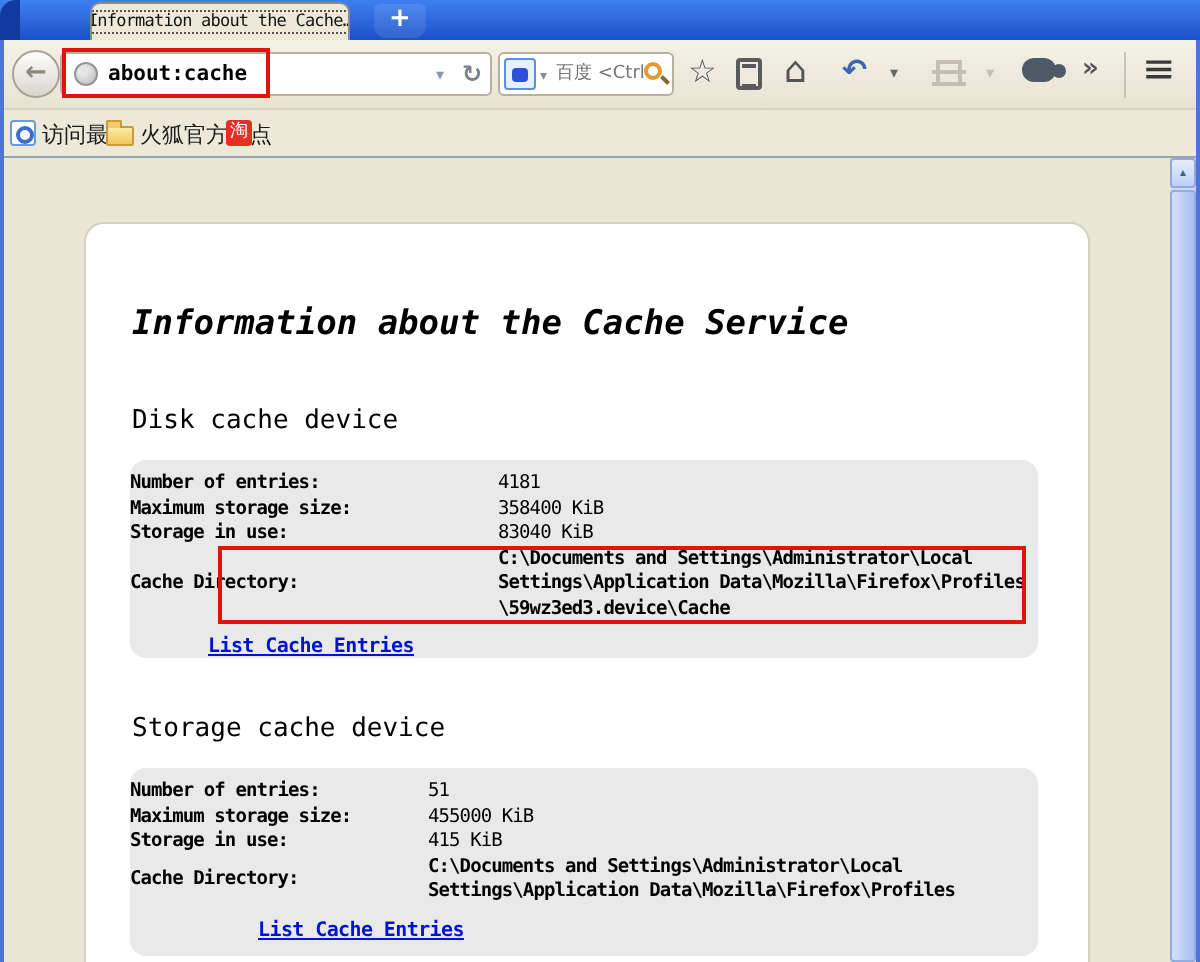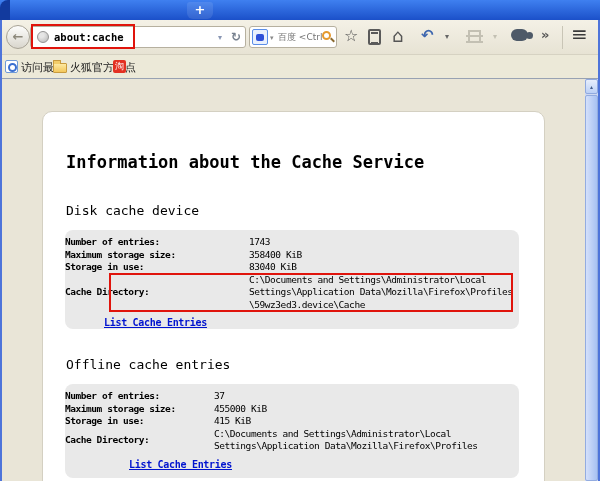--- a/index.html
+++ b/index.html
@@ -79,31 +79,31 @@
                          background:#f3cd6a; border:1px solid #c89b3f; border-bottom:none; border-radius:1px 1px 0 0; }
   .tb-icon-taobao { position:absolute; left:113px; top:5px; width:13px; height:13px; background:#e33022;
                     border-radius:2px; color:#fff; font-size:9px; line-height:13px; text-align:center;
                     font-family:"DejaVu Sans",sans-serif; }
 
   
   .content { position:absolute; left:0; top:78px; width:600px; height:403px;
              background:#e9e5d7; border-top:1px solid #98a2b2; }
   .card { position:absolute; left:42px; top:32px; width:503px; height:385px;
           background:#fff; border:1px solid #d4d0c2; border-radius:10px; }
-  .h1 { position:absolute; left:23px; top:40px; font-size:17px; font-weight:bold; white-space:nowrap; color:#000; }
+  .h1 { position:absolute; left:23px; top:40px; font-size:17px; font-weight:bold; white-space:nowrap; color:#000;font-style:italic; }
   .h2 { position:absolute; left:23px; font-size:13px; white-space:nowrap; color:#000; }
   .h2.disk { top:91px; } .h2.offline { top:245px; }
   .graybox { position:absolute; left:22px; width:454px; background:#e9e9e9; border-radius:8px; padding-top:6px; }
   .graybox.one { top:118px; height:99px; }
   .graybox.two { top:272px; height:94px; }
   .crow { display:flex; font-size:9.5px; letter-spacing:-0.45px; line-height:12.5px; color:#000; }
   .clabel { flex:none; text-align:left; font-weight:bold; }
   .one .clabel { width:174px; } .one .cval { padding-left:10px; }
   .two .clabel { width:140px; } .two .cval { padding-left:9px; }
-  .cval span { display:block; white-space:pre; }
+  .cval span { display:block; white-space:pre;font-weight:bold; }
   .cache-link { display:inline-block; margin-top:3px; font:bold 10px "DejaVu Sans Mono",monospace;
                 color:#0013cf; text-decoration:underline; letter-spacing:-0.3px; }
   .one .cache-link { margin-left:39px; } .two .cache-link { margin-left:64px; }
   .annot.dirbox { left:44px; top:43px; width:404px; height:39px; }
 
   
   .scrollbar { position:absolute; left:585px; top:79px; width:13px; height:402px; background:#cfd9f2; z-index:45; }
   .sb-btn { position:absolute; left:0; top:0; width:13px; height:15px;
             background:linear-gradient(#e7eefc,#bcd0f6); border:1px solid #90a9df; border-radius:2px;
             font-size:6px; line-height:13px; text-align:center; color:#44608f; font-family:"DejaVu Sans",sans-serif; }
@@ -111,20 +111,23 @@
               background:linear-gradient(90deg,#d4e0fb,#a8c1f2); border:1px solid #93ace0; border-radius:2px; }
 </style>
 </head>
 <body>
 
 <div class="win-border left"></div>
 <div class="win-border right"></div>
 
 <div class="tabbar">
   <div class="corner"></div>
+  <div class="tab">
+    <span class="tab-label">Information about the Cache…</span>
+  </div>
   <div class="newtab">+</div>
 </div>
 
 <div class="navbar">
   <div class="backbtn glyph">←</div>
 
   <div class="urlbar">
     <div class="favicon"></div>
     <input class="urlinput" readonly="" value="about:cache" style="">
     <span class="glyph url-drop">▾</span>
@@ -161,21 +164,21 @@
 </div>
 
 <div class="content">
   <div class="card">
     <div class="h1">Information about the Cache Service</div>
 
     <div class="h2 disk">Disk cache device</div>
     <div class="graybox one">
       <div class="crow">
         <div class="clabel">Number of entries:</div>
-        <div class="cval">1743</div>
+        <div class="cval">4181</div>
       </div>
       <div class="crow">
         <div class="clabel">Maximum storage size:</div>
         <div class="cval">358400 KiB</div>
       </div>
       <div class="crow">
         <div class="clabel">Storage in use:</div>
         <div class="cval">83040 KiB</div>
       </div>
       <div class="crow">
@@ -183,25 +186,25 @@
         <div class="cval">
           <span>C:\Documents and Settings\Administrator\Local</span>
           <span>Settings\Application Data\Mozilla\Firefox\Profiles</span>
           <span>\59wz3ed3.device\Cache</span>
         </div>
       </div>
       <a class="cache-link">List Cache Entries</a>
       <div class="annot dirbox"></div>
     </div>
 
-    <div class="h2 offline">Offline cache entries</div>
+    <div class="h2 offline">Storage cache device</div>
     <div class="graybox two">
       <div class="crow">
         <div class="clabel">Number of entries:</div>
-        <div class="cval">37</div>
+        <div class="cval">51</div>
       </div>
       <div class="crow">
         <div class="clabel">Maximum storage size:</div>
         <div class="cval">455000 KiB</div>
       </div>
       <div class="crow">
         <div class="clabel">Storage in use:</div>
         <div class="cval">415 KiB</div>
       </div>
       <div class="crow">

